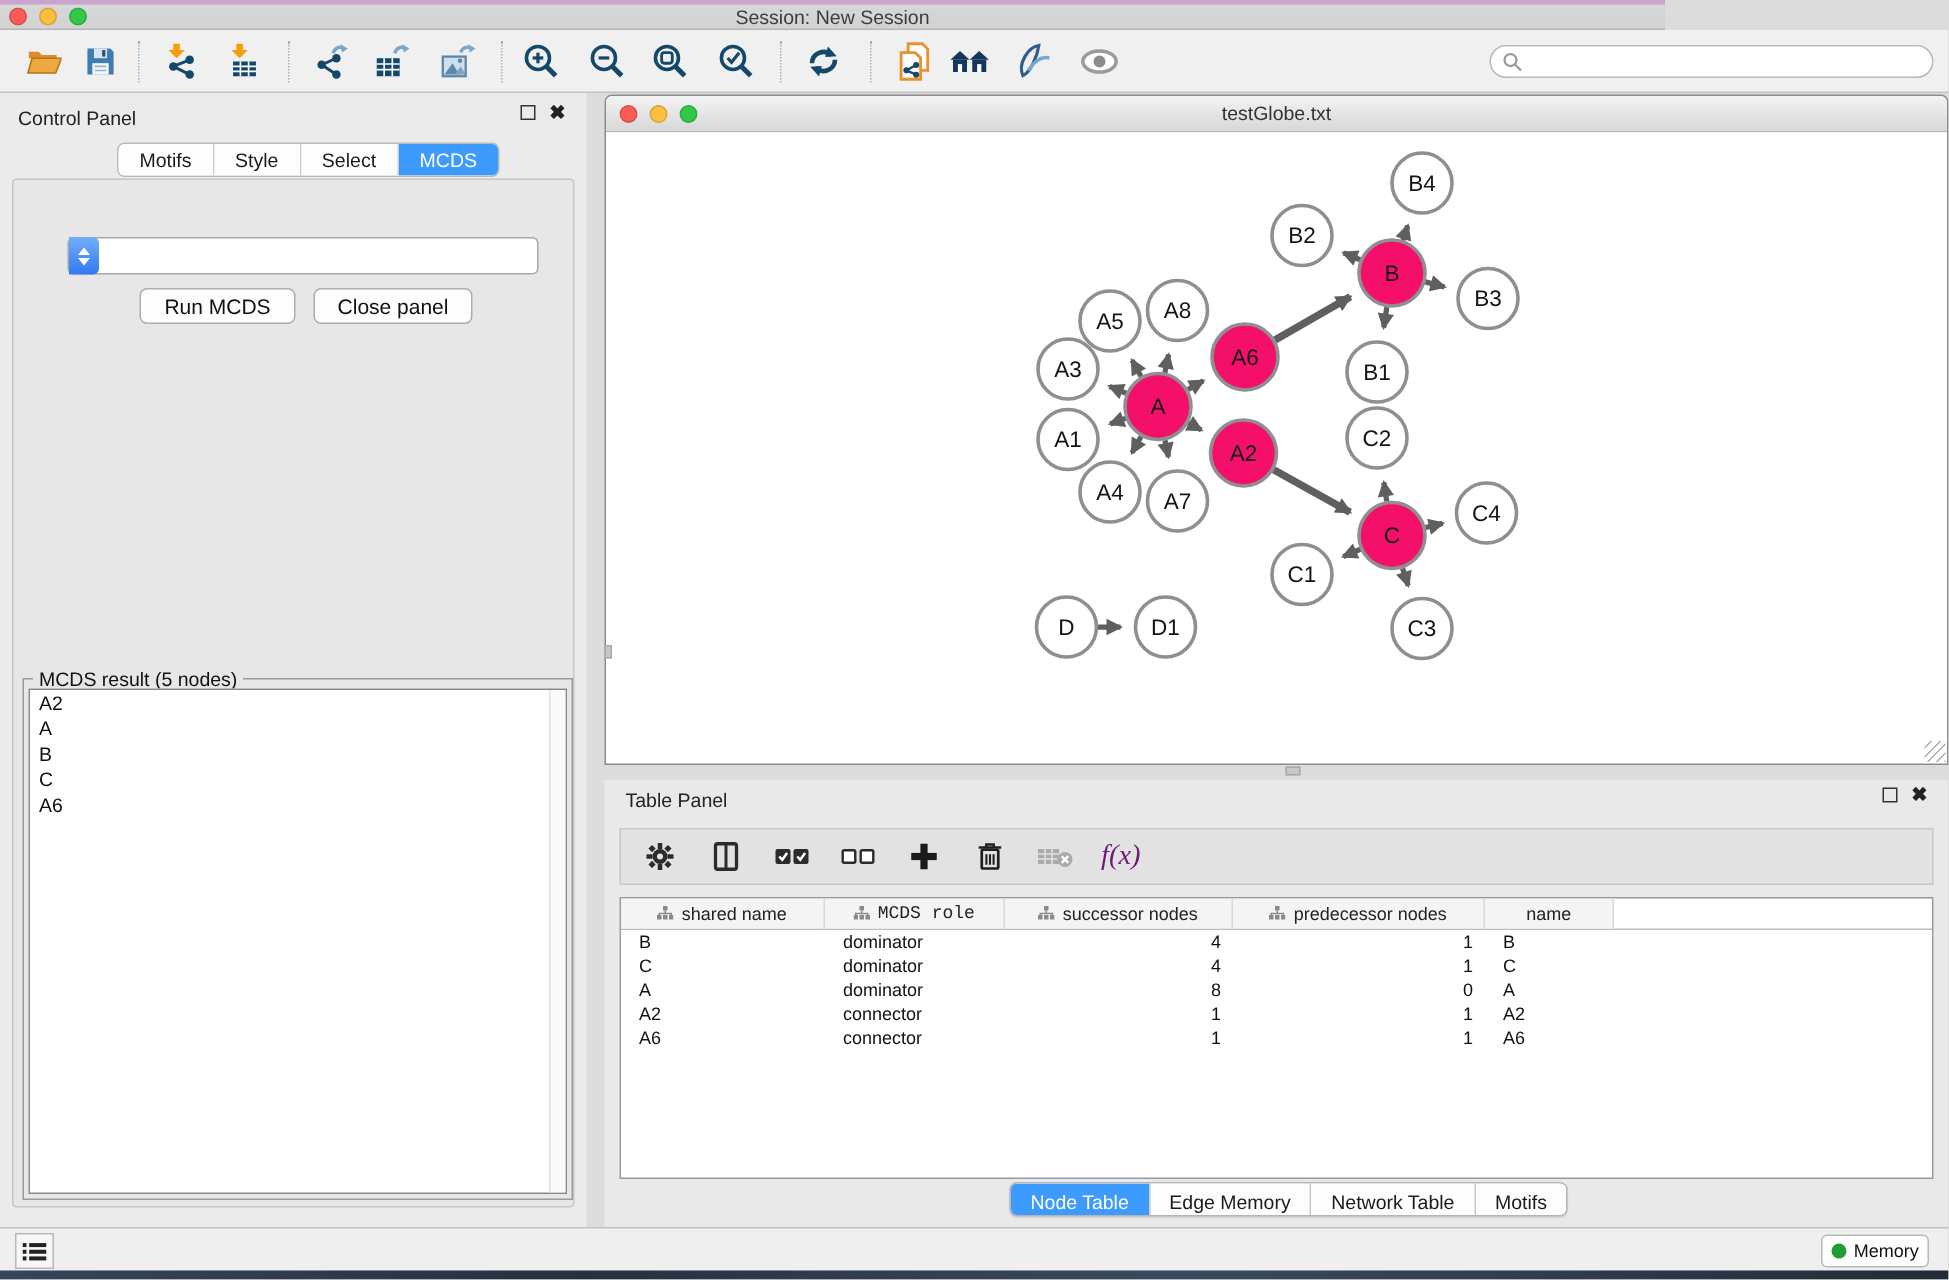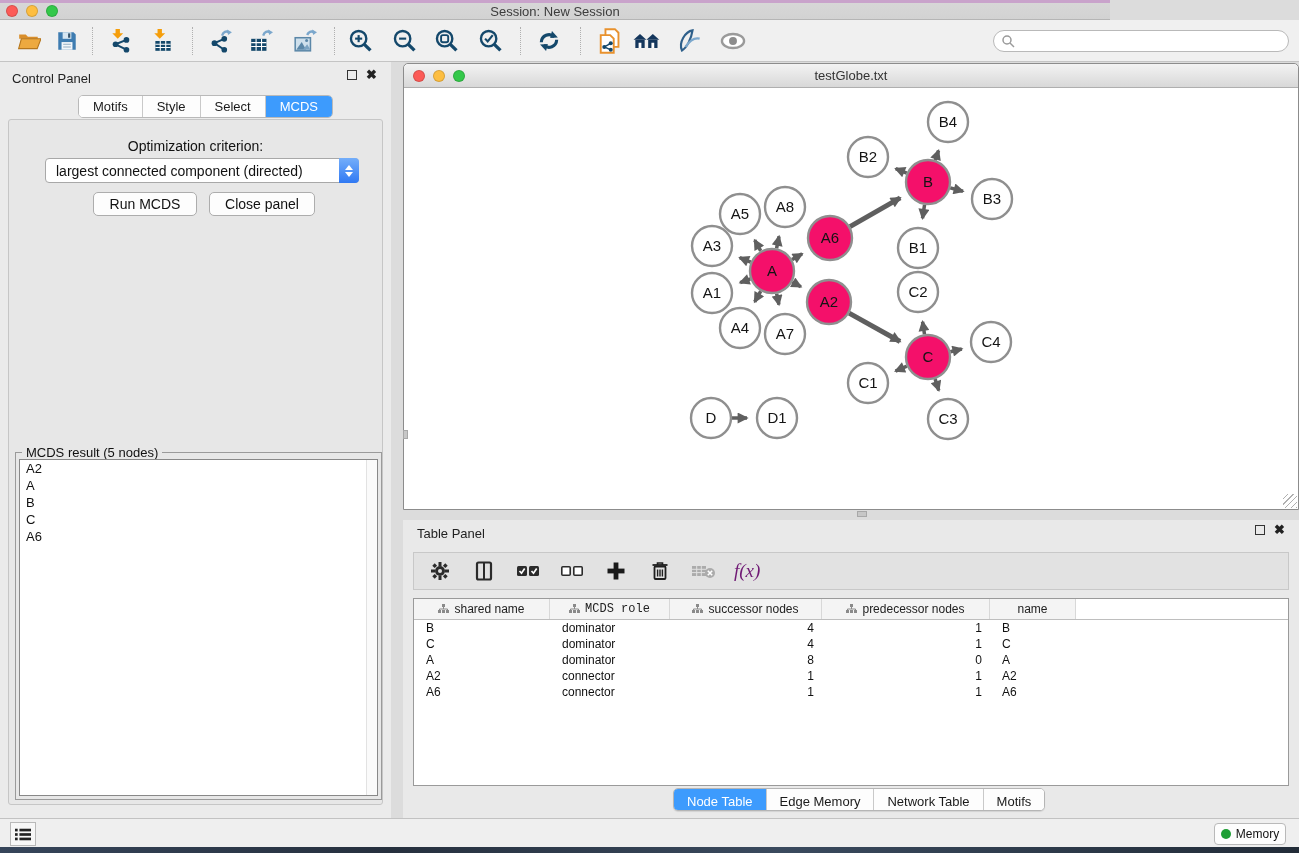--- a/index.html
+++ b/index.html
@@ -248,23 +248,21 @@
     <span class="float-ico"></span>
     <span class="close-ico">✖</span>
   </div>
   <div id="cp-tabs">
     <div class="cp-tab">Motifs</div>
     <div class="cp-tab">Style</div>
     <div class="cp-tab">Select</div>
     <div class="cp-tab active">MCDS</div>
   </div>
   <div id="cp-content">
-    <div id="criterion-label">Optimization criterion:</div>
     <div id="criterion-select">
-      <span class="val">largest connected component (directed)</span>
       <span class="stepper">
           <span class="car up"></span>
           <span class="car dn"></span>
         </span>
     </div>
     <div class="cp-btn" style="left:84px; width:104px;">Run MCDS</div>
     <div class="cp-btn" style="left:200px; width:106px;">Close panel</div>
 
     <div id="mcds-fieldset">
       <div id="mcds-legend">MCDS result (5 nodes)</div>

